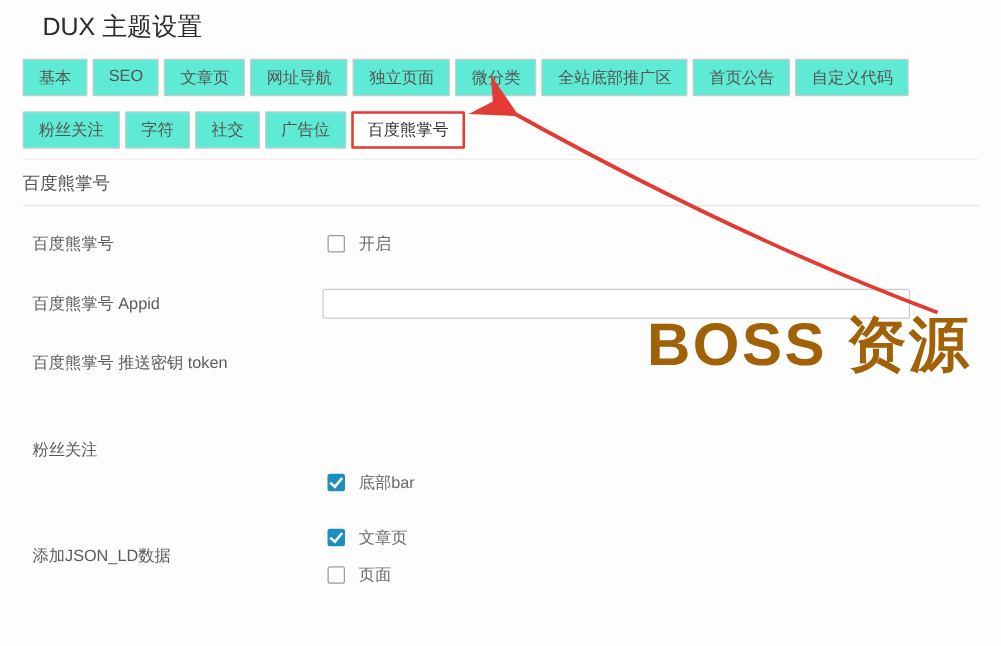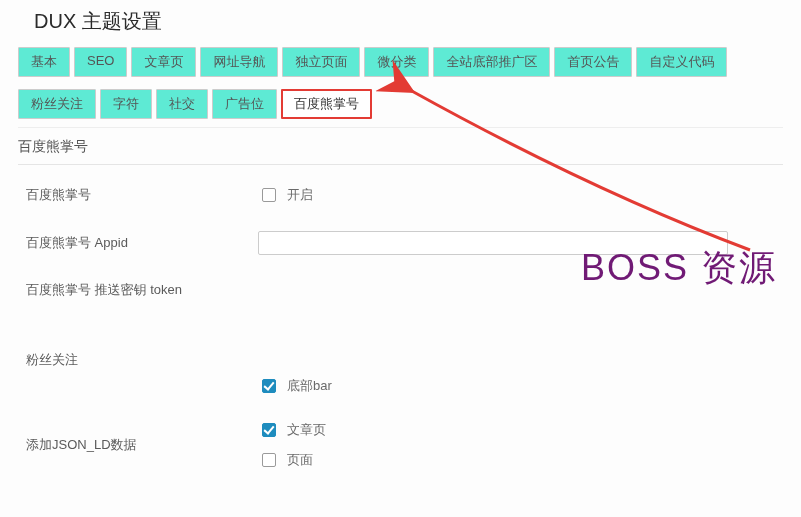--- a/index.html
+++ b/index.html
@@ -110,23 +110,23 @@
     left: 3px; top: 0px;
     width: 4px; height: 8px;
     border: solid #fff;
     border-width: 0 2px 2px 0;
     transform: rotate(40deg);
   }
   .watermark {
     position: absolute;
     right: 24px;
     top: 244px;
-    font-size: 36px;
-    font-weight: 400;
-    color: #701a75;
+    font-size: 48px;
+    font-weight: 700;
+    color: #a16207;
     letter-spacing: 2px;
     pointer-events: none;
     user-select: none;
   }
   svg.arrow {
     position: absolute;
     pointer-events: none;
     top: 60px;
     left: 340px;
     width: 430px;

